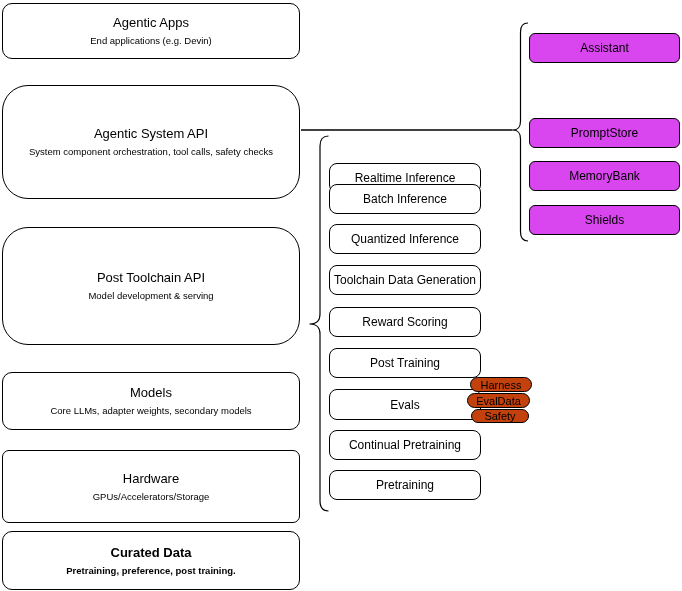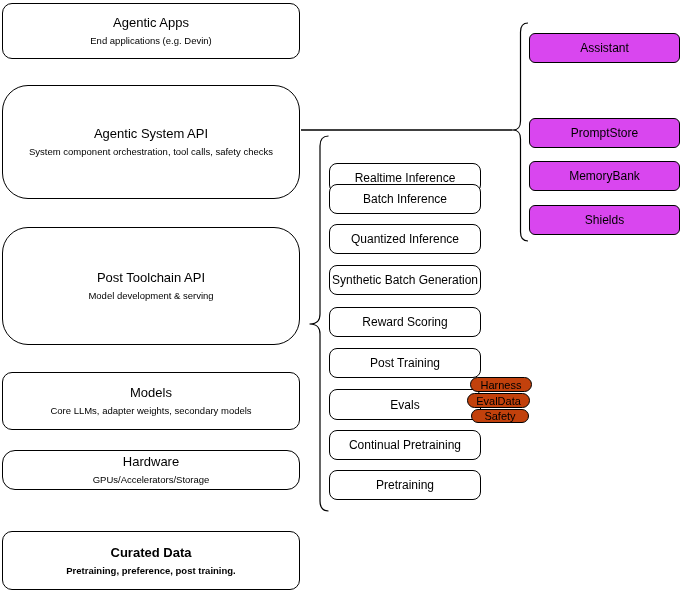--- a/index.html
+++ b/index.html
@@ -118,34 +118,34 @@
   <div class="lbox node" style="top:227px;height:118px;border-radius:26px;">
     <div class="title">Post Toolchain API</div>
     <div class="sub">Model development &amp; serving</div>
   </div>
 
   <div class="lbox node" style="top:372px;height:58px;border-radius:10px;">
     <div class="title">Models</div>
     <div class="sub">Core LLMs, adapter weights, secondary models</div>
   </div>
 
-  <div class="lbox node" style="top:450px;height:40px;border-radius:13px;">
+  <div class="lbox node" style="top:450px;height:73px;border-radius:7px;">
     <div class="title">Hardware</div>
     <div class="sub">GPUs/Accelerators/Storage</div>
   </div>
 
   <div class="lbox node" style="top:531px;height:59px;border-radius:10px;font-weight:bold;">
     <div class="title">Curated Data</div>
     <div class="sub">Pretraining, preference, post training.</div>
   </div>
 
   <div class="mbox node" style="top:127px;margin-top:36px;">Realtime Inference</div>
   <div class="mbox node" style="top:184px;">Batch Inference</div>
   <div class="mbox node" style="top:224px;">Quantized Inference</div>
-  <div class="mbox node" style="top:265px;">Synthetic Batch Generation</div>
+  <div class="mbox node" style="top:265px;">Toolchain Data Generation</div>
   <div class="mbox node" style="top:307px;">Reward Scoring</div>
   <div class="mbox node" style="top:348px;">Post Training</div>
   <div class="mbox node" style="top:389px;height:31px;">Evals</div>
   <div class="mbox node" style="top:430px;">Continual Pretraining</div>
   <div class="mbox node" style="top:470px;">Pretraining</div>
 
   <div class="pill" style="left:470px;top:377px;width:62px;height:15px;">Harness</div>
   <div class="pill" style="left:467px;top:393px;width:63px;height:15px;">EvalData</div>
   <div class="pill" style="left:471px;top:409px;width:58px;height:14px;">Safety</div>
 

